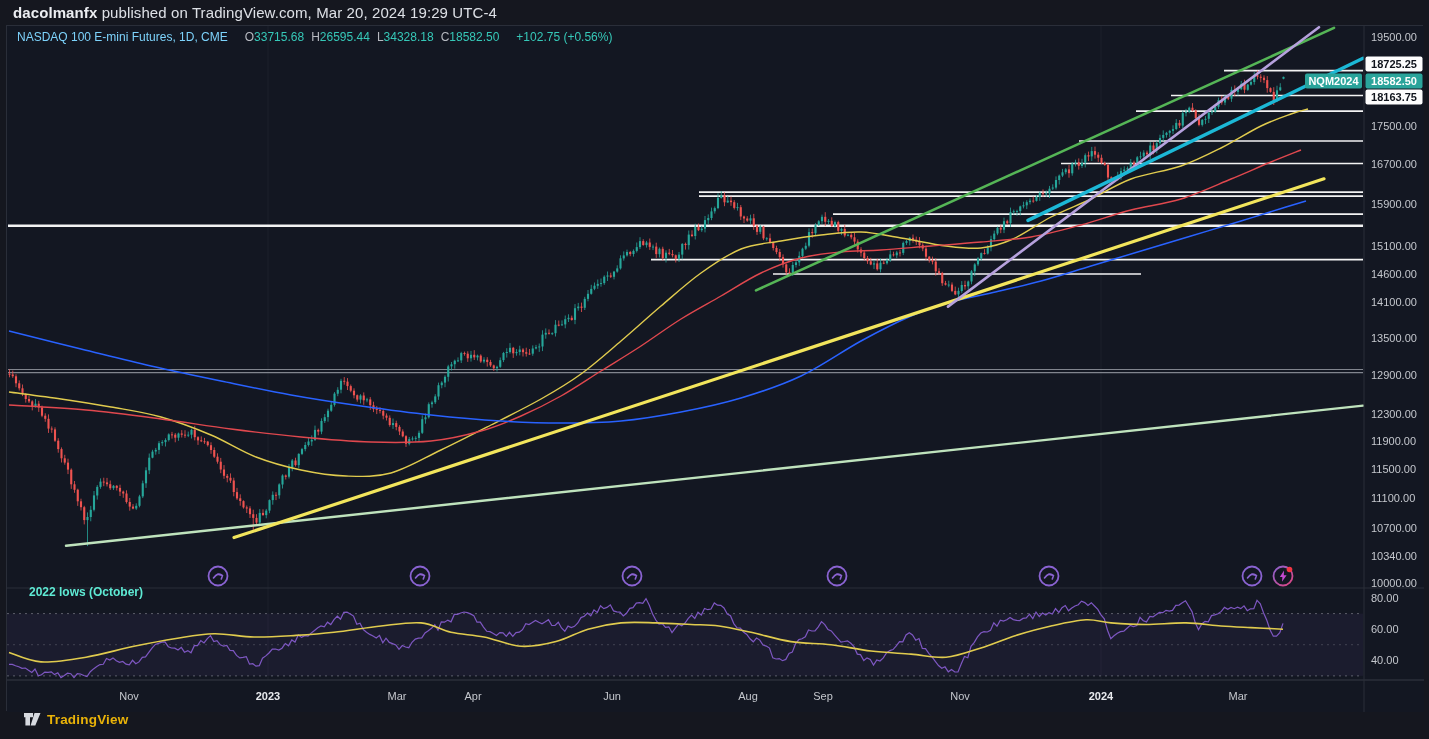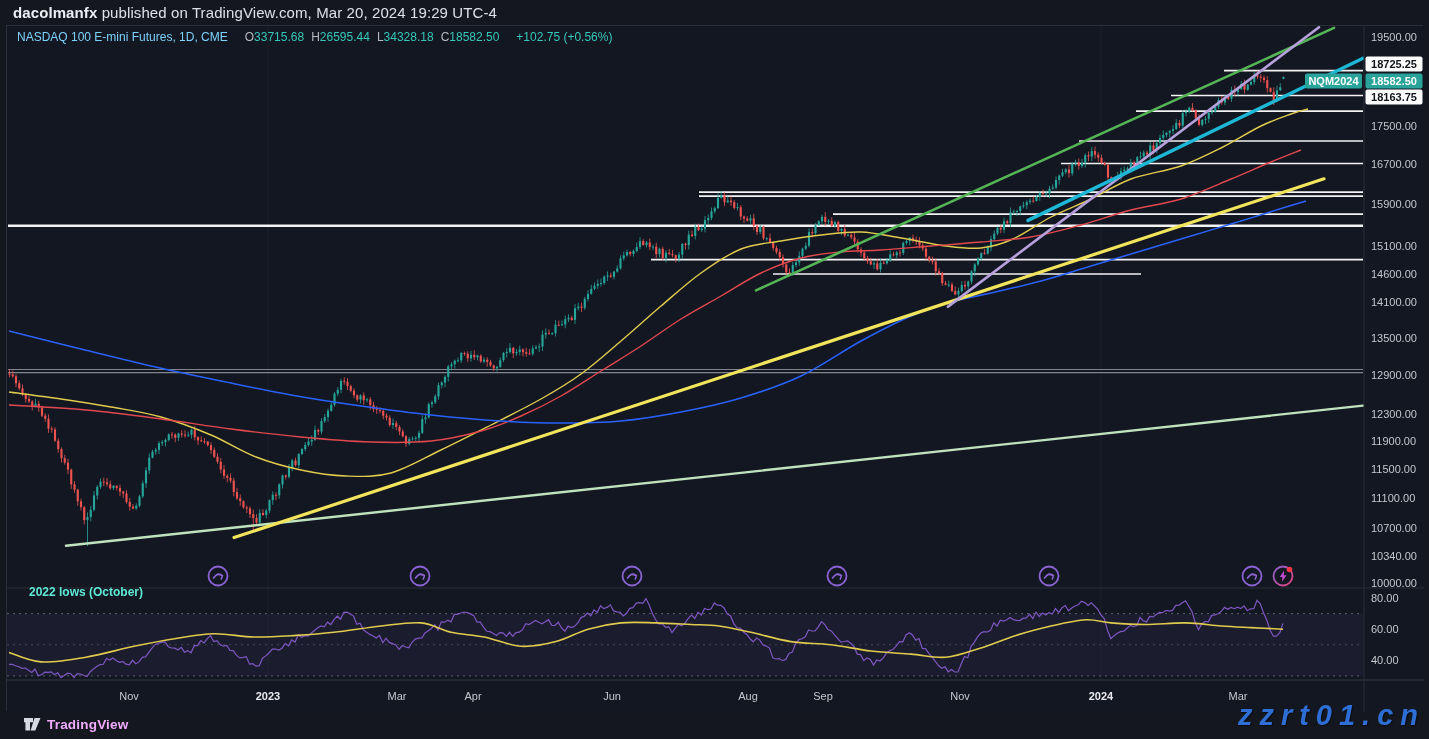--- a/index.html
+++ b/index.html
@@ -9,21 +9,21 @@
   .pub-header .user{font-weight:700;color:#eceef2;}
   .chart-frame{position:absolute;left:6px;top:25px;width:1417px;height:686px;background:#131722;
                border:1px solid #2a2e39;box-sizing:border-box;}
   .chart-frame svg{position:absolute;left:-1px;top:-1px;}
   .legend{position:absolute;left:10px;top:4px;font-size:12px;color:#d6d9de;white-space:nowrap;z-index:5;}
   .legend .sym{color:#7dd3fc;margin-right:10px;}
   .legend .lt{color:#b7bac1;margin-left:7px;}
   .legend .val{color:#36c8b8;}
   .legend .chg{color:#36c8b8;margin-left:17px;}
   .annotation{position:absolute;left:22px;top:526px;font-size:12px;font-weight:700;color:#5eead4;z-index:5;margin-top:33px;}
-  .footer{position:absolute;left:24px;top:712px;height:24px;display:flex;align-items:center;color:#f0abfc;z-index:6;}
+  .footer{position:absolute;left:24px;top:712px;height:24px;display:flex;align-items:flex-start;color:#eab308;z-index:6;}
   .footer .brand{font-size:13.5px;font-weight:600;margin-left:6px;letter-spacing:.2px;}
   .watermark{position:absolute;right:0;top:0;width:1429px;height:739px;pointer-events:none;z-index:9;}
   .wm1{position:absolute;right:1px;top:625px;font-size:56px;font-weight:800;font-style:italic;
        color:#a9aeb8;opacity:.93;letter-spacing:2px;text-shadow:2px 2px 2px rgba(0,0,0,.45);white-space:nowrap;}
   .wm2{position:absolute;right:4px;top:699px;font-size:29px;font-weight:800;font-style:italic;
        color:#2e6fd6;letter-spacing:7px;text-shadow:1px 1px 1px rgba(0,0,0,.5);white-space:nowrap;}
   text{font-family:"Liberation Sans",sans-serif;}
 </style>
 </head>
 <body>
@@ -1757,16 +1757,15 @@
 
   <div class="footer">
     <svg width="17" height="15" viewBox="0 0 17 15">
       <path d="M0 1 h9 v4.2 h-3 v8.3 h-4.6 v-8.3 H0 Z" fill="#d7dae0"></path>
       <path d="M10.5 1 h6 l-5.2 12.5 h-4.7 Z" fill="#d7dae0"></path>
     </svg>
     <span class="brand">TradingView</span>
   </div>
 
   <div class="watermark">
-    <div class="wm2">zzrt01.cn</div>
   </div>
 
 </div>
 
 </body></html>

